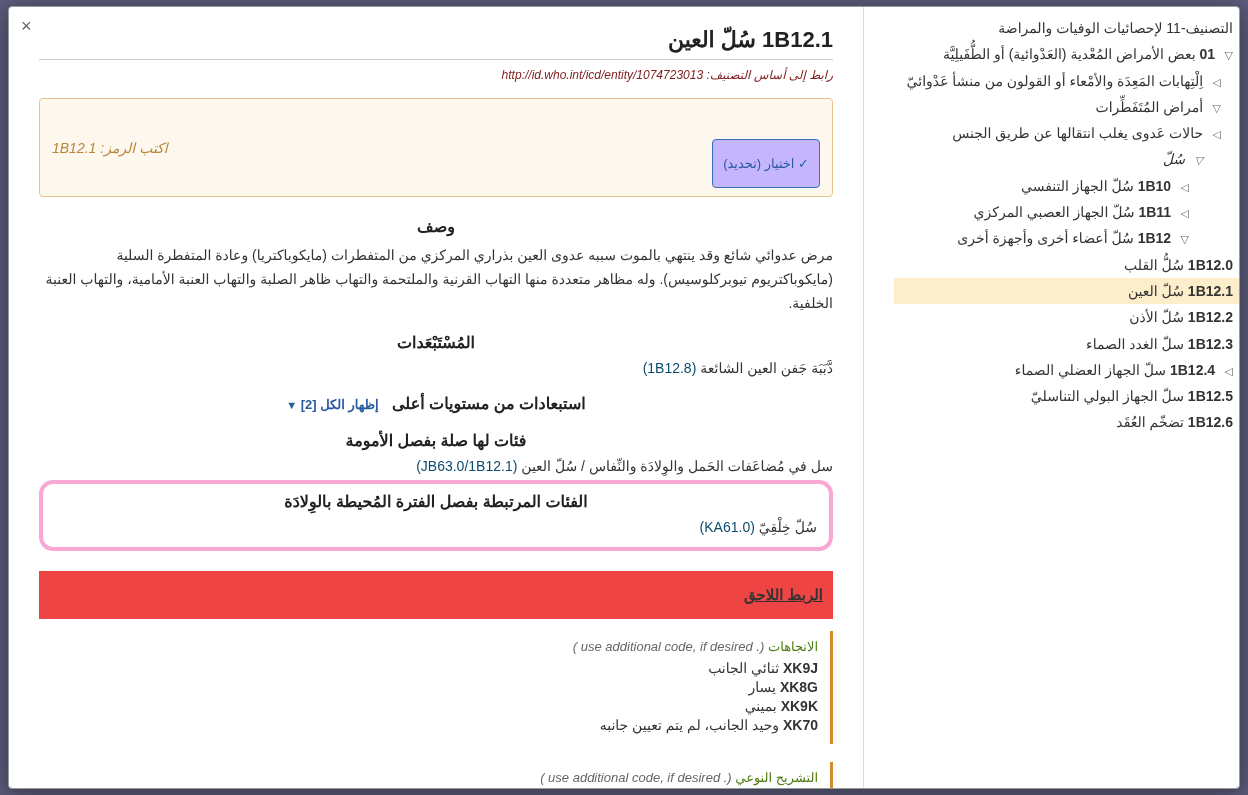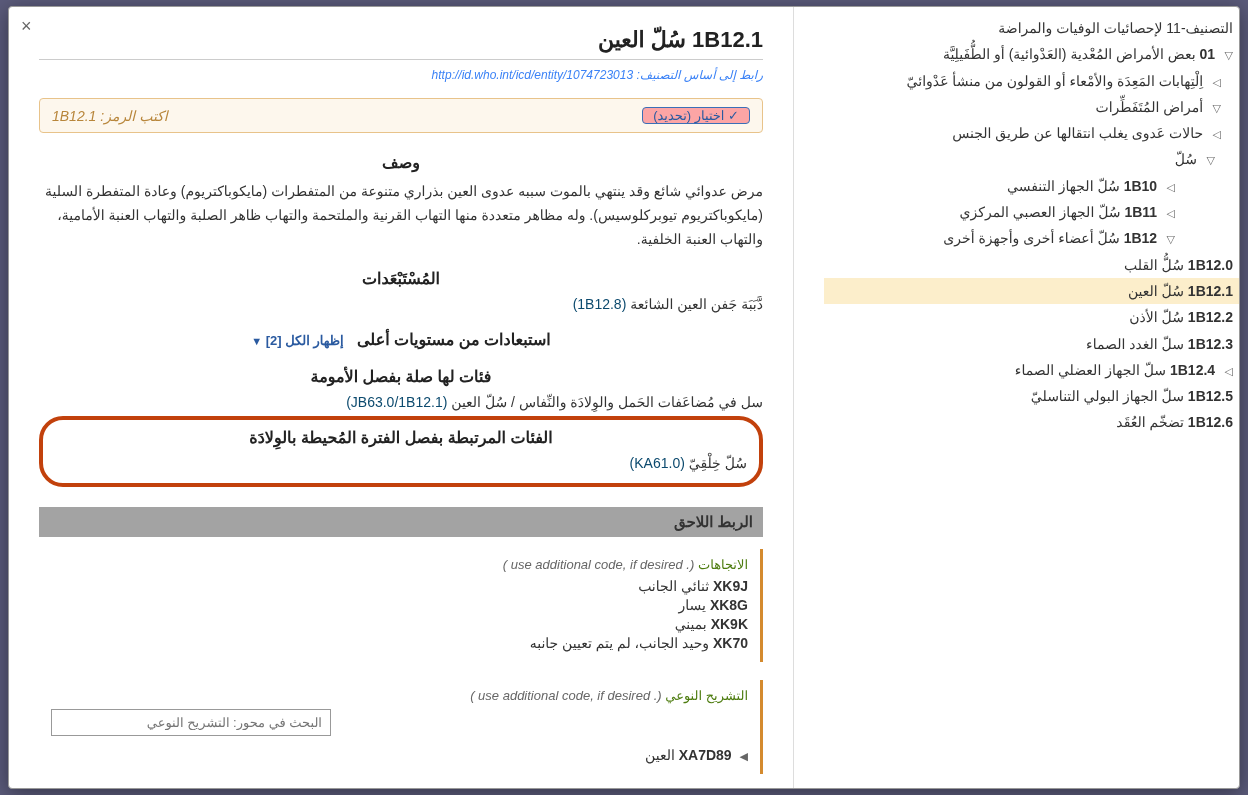--- a/index.html
+++ b/index.html
@@ -29,21 +29,21 @@
   position: absolute;
   left: 8px;
   top: 6px;
   font-size: 18px;
   color: #666;
   cursor: pointer;
   padding: 4px;
   line-height: 1;
 }
 .sidebar {
-  width: 446px;
+  width: 376px;
   border-left: 1px solid #ddd;
   overflow-y: auto;
   padding: 8px 0 8px 30px;
   direction: rtl;
 }
 .sidebar::-webkit-scrollbar { width: 12px; }
 .sidebar::-webkit-scrollbar-track { background: #f0f0f0; }
 .sidebar::-webkit-scrollbar-thumb { background: #c0c0c0; border-radius: 6px; }
 .main {
   flex: 1;
@@ -51,22 +51,22 @@
   padding: 20px 30px;
 }
 .tree-item {
   padding: 3px 6px 3px 0;
   color: #333;
   cursor: pointer;
   line-height: 1.45;
 }
 .tree-item.indent-0 { padding-right: 6px; }
 .tree-item.indent-1 { padding-right: 18px; }
-.tree-item.indent-2 { padding-right: 24px; }
-.tree-item.indent-3 { padding-right: 64px; }
+.tree-item.indent-2 { padding-right: 36px; font-style: italic; }
+.tree-item.indent-3 { padding-right: 50px; }
 .tree-item.indent-4 { }
 .tree-item.sel { background: #fceecb; }
 .tree-code { font-weight: bold; }
 .tree-text { }
 .toggle-icon {
   display: inline-block;
   width: 12px;
   font-size: 11px;
   color: #666;
   margin-left: 2px;
@@ -74,71 +74,73 @@
 .page-title {
   font-size: 22px;
   font-weight: bold;
   color: #222;
   padding-bottom: 6px;
   border-bottom: 1px solid #ccc;
   margin-bottom: 8px;
 }
 .foundation-link {
   font-size: 12px;
-  color: #3b82f6;
+  color: #7f1d1d;
   font-style: italic;
   margin-bottom: 16px;
   direction: rtl;
 }
 .foundation-link .url { direction: ltr; unicode-bidi: embed; }
 .action-row {
   display: flex;
   justify-content: space-between;
   align-items: center;
   border: 1px solid #e8c38a;
   background: #fdf7ed;
   border-radius: 4px;
   padding: 8px 12px;
   margin-bottom: 20px;
 }
 .select-btn {
   border: 1px solid #3a6fb7;
-  background: #fca5a5;
+  background: #c4b5fd;
   color: #2a5aa0;
-  padding: 0 10px;
+  padding: 16px 10px;
   border-radius: 4px;
   cursor: pointer;
   font-size: 13px;
+  margin-top: 32px;
 }
 .code-display { color: #b8863b; font-size: 14px; font-style: italic; }
 .section-h {
   font-size: 16px;
   font-weight: bold;
   color: #222;
   margin: 18px 0 8px 0;
   text-align: center;
 }
 .desc-text { line-height: 1.7; color: #333; }
 .link { color: #2a5aa0; cursor: pointer; }
 .excl-line { margin: 4px 0; }
 .code-ref { color: #0c4a6e; direction: ltr; unicode-bidi: embed; }
 .show-all { color: #2a5aa0; font-size: 13px; cursor: pointer; }
 .caret-down { font-size: 11px; }
 .highlight-box {
-  border: 4px solid #c2410c;
-  border-radius: 24px;
+  border: 4px solid #f9a8d4;
+  border-radius: 14px;
   padding: 8px 12px;
   margin: 6px 0;
 }
 .section-band {
-  background: #a3a3a3;
+  background: #ef4444;
   font-weight: bold;
-  padding: 6px 10px;
+  padding: 15px 10px;
   margin: 20px 0 12px 0;
   font-size: 15px;
+  text-decoration: underline;
 }
 .post-box {
   border-right: 3px solid #d48a2e;
   padding: 8px 12px;
   margin-bottom: 18px;
 }
 .post-head {
   font-size: 13px;
   margin-bottom: 6px;
 }
@@ -176,21 +178,21 @@
 
     <div class="action-row">
       <button class="select-btn">✓ اختيار (تحديد)</button>
       <span class="code-display">
         <span>اكتب الرمز:</span>
         <span dir="ltr">1B12.1</span>
       </span>
     </div>
 
     <div class="section-h">وصف</div>
-    <div class="desc-text">مرض عدوائي شائع وقد ينتهي بالموت سببه عدوى العين بذراري متنوعة من المتفطرات (مايكوباكتريوم) وعادة المتفطرة السلية (مايكوباكتريوم تيوبركلوسيس). وله مظاهر متعددة منها التهاب القرنية والملتحمة والتهاب ظاهر الصلبة والتهاب العنبة الأمامية، والتهاب العنبة الخلفية.</div>
+    <div class="desc-text">مرض عدوائي شائع وقد ينتهي بالموت سببه عدوى العين بذراري المركزي من المتفطرات (مايكوباكتريا) وعادة المتفطرة السلية (مايكوباكتريوم تيوبركلوسيس). وله مظاهر متعددة منها التهاب القرنية والملتحمة والتهاب ظاهر الصلبة والتهاب العنبة الأمامية، والتهاب العنبة الخلفية.</div>
 
     <div class="section-h">المُسْتَبْعَدات</div>
     <div class="excl-line">
       <span>دَّبَبَة جَفن العين الشائعة</span>
       <span class="code-ref link">(1B12.8)</span>
     </div>
 
     <div class="section-h">
       <span>استبعادات من مستويات أعلى</span>
       &nbsp;

